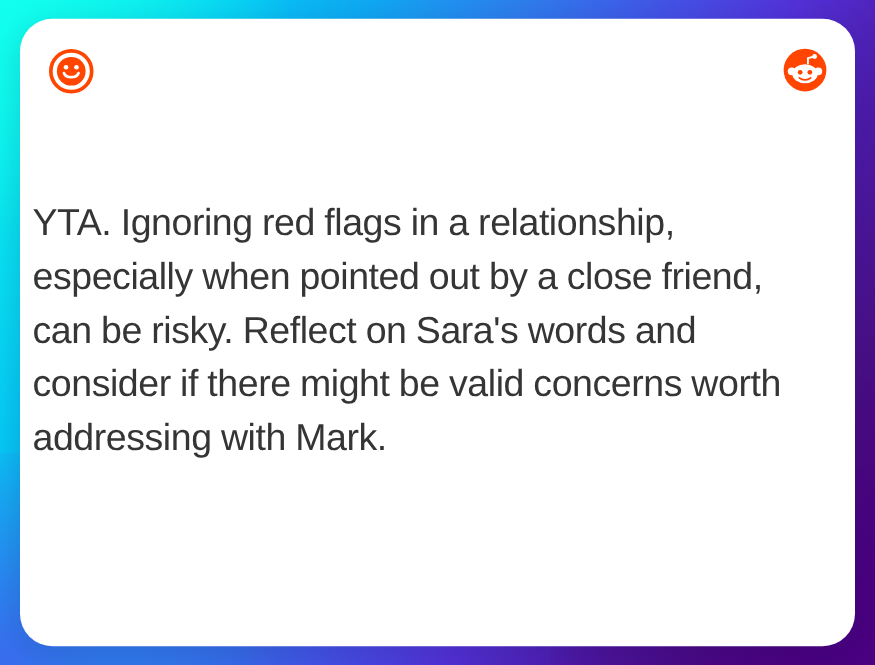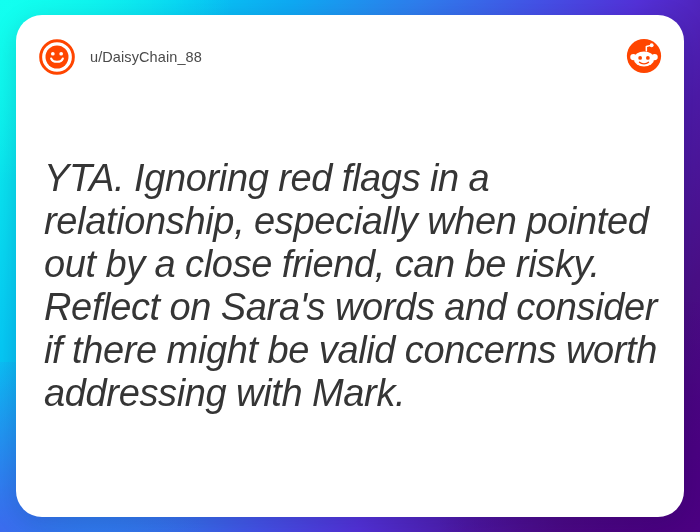--- a/index.html
+++ b/index.html
@@ -102,31 +102,30 @@
     right: 22px;
     top: 23px;
     width: 36px;
     height: 36px;
     display: block;
   }
 
   
   #comment-body {
     position: absolute;
-    left: 28px;
+    left: 10px;
     top: 142px;
     width: 622px;
-    font-size: 38px;
+    font-size: 30px;
     line-height: 43px;
     font-weight: 400;
     color: #353535;
     letter-spacing: -0.35px;
     word-spacing: -0.5px;
     white-space: pre-wrap;
-    font-style: italic;
   }
 </style>
 </head>
 <body>
 
 <div id="backdrop">
   <div id="backdrop-corner-tl"></div>
   <div id="backdrop-corner-bl"></div>
   <div id="backdrop-corner-br"></div>
 </div>
@@ -136,21 +135,20 @@
   <div id="card-header">
 
     <svg id="avatar" viewBox="0 0 40 40" aria-label="avatar">
       <circle cx="20" cy="20" r="17.2" fill="none" stroke="#FF4500" stroke-width="3.1"></circle>
       <circle cx="20" cy="20" r="12.1" fill="#FF4500"></circle>
       <circle cx="15.6" cy="16.6" r="1.95" fill="#FFFFFF"></circle>
       <circle cx="24.4" cy="16.6" r="1.95" fill="#FFFFFF"></circle>
       <path d="M13.9 21.6 C15.6 26.1 24.4 26.1 26.1 21.6" fill="none" stroke="#FFFFFF" stroke-width="2.3" stroke-linecap="round"></path>
     </svg>
 
-    <span id="username">u/DaisyChain_88</span>
 
     <svg id="brand-logo" viewBox="0 0 40 40" aria-label="Reddit">
       <circle cx="20" cy="20" r="19" fill="#FF4500"></circle>
 
       <path d="M22.6 14.3 L22.6 9.4 L27.6 8.2" fill="none" stroke="#FFFFFF" stroke-width="1.7" stroke-linecap="round" stroke-linejoin="round"></path>
       <circle cx="28.5" cy="8.0" r="2.15" fill="#FFFFFF"></circle>
 
       <ellipse cx="20" cy="23.3" rx="11.3" ry="8.4" fill="#FFFFFF"></ellipse>
 
       <circle cx="8.2" cy="21.2" r="3.5" fill="#FFFFFF"></circle>

